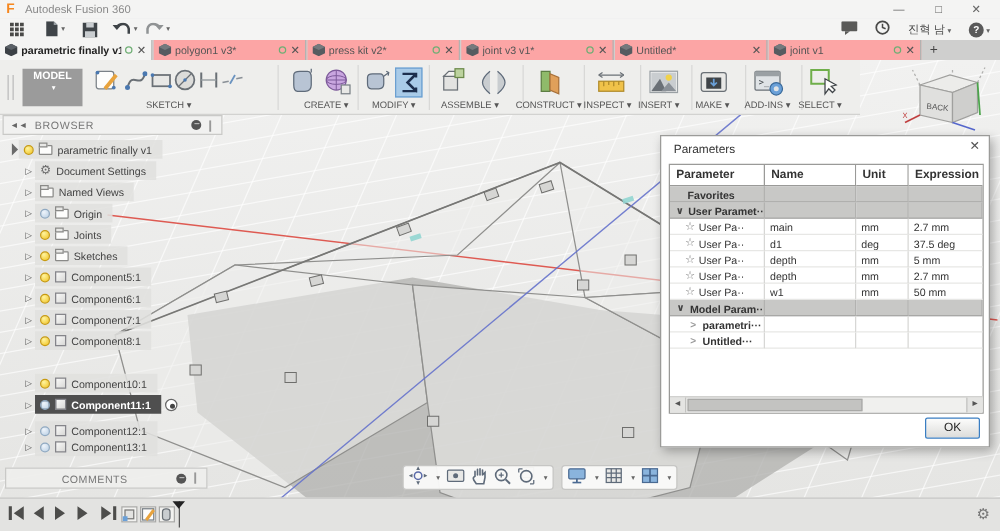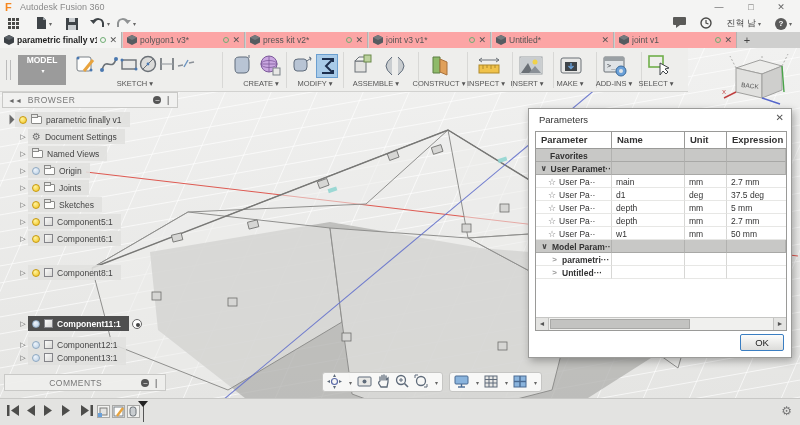--- a/index.html
+++ b/index.html
@@ -553,26 +553,42 @@
         </span>
     </div>
     <div class="b-row" style="left:16px;top:139px">
       <span class="tri">▷</span>
       <span class="b-pill">
           <span class="bulb on"></span>
           <span class="comp"></span>
           <span class="b-lbl">Component6:1</span>
         </span>
     </div>
+    <div class="b-row" style="left:16px;top:156px">
+      <span class="tri">▷</span>
+      <span class="b-pill">
+          <span class="bulb on"></span>
+          <span class="comp"></span>
+          <span class="b-lbl">Component7:1</span>
+        </span>
+    </div>
     <div class="b-row" style="left:16px;top:173px">
       <span class="tri">▷</span>
       <span class="b-pill">
           <span class="bulb on"></span>
           <span class="comp"></span>
           <span class="b-lbl">Component8:1</span>
+        </span>
+    </div>
+    <div class="b-row" style="left:16px;top:207px">
+      <span class="tri">▷</span>
+      <span class="b-pill">
+          <span class="bulb on"></span>
+          <span class="comp"></span>
+          <span class="b-lbl">Component10:1</span>
         </span>
     </div>
     <div class="b-row" style="left:16px;top:224px">
       <span class="tri">▷</span>
       <span class="b-pill sel">
           <span class="bulb off"></span>
           <span class="comp"></span>
           <span class="b-lbl">Component11:1</span>
         </span>
       <span class="radio-act"></span>

